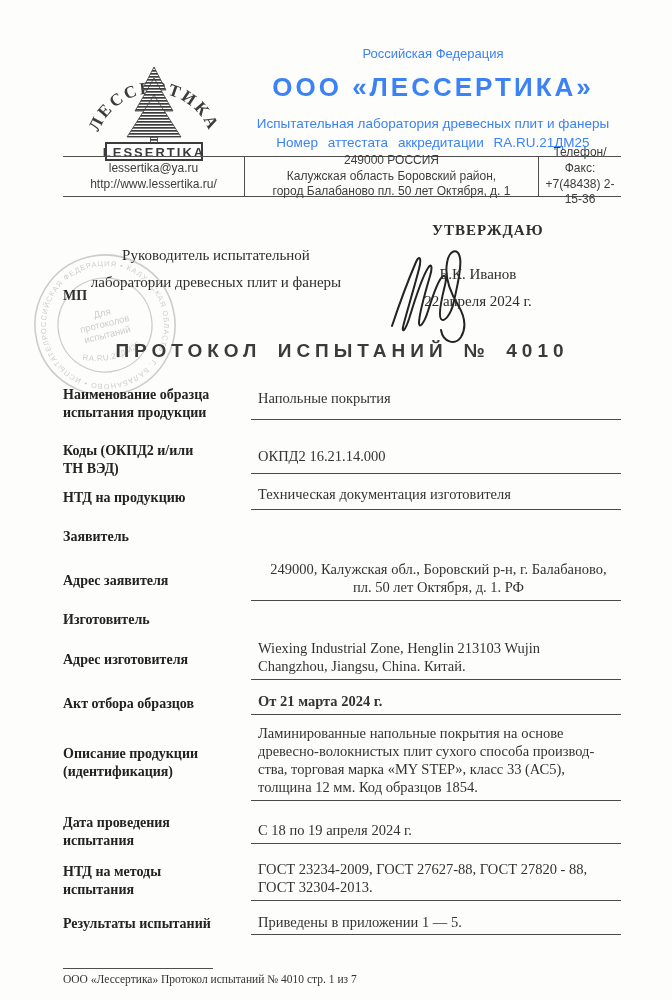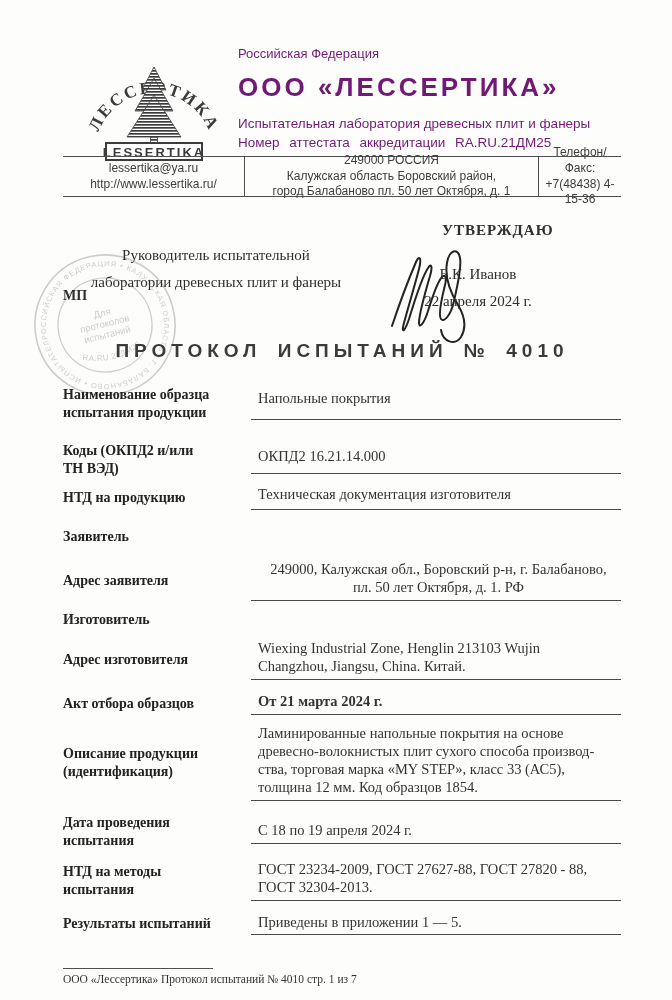--- a/index.html
+++ b/index.html
@@ -5,42 +5,42 @@
   * { margin:0; padding:0; box-sizing:border-box; }
   html,body { background:#ffffff; }
   .page {
     position:relative; width:672px; height:1000px; margin:0 auto;
     background:#fdfdfc; overflow:hidden;
     font-family:"Liberation Serif", serif; color:#2e2e2e;
   }
 
   
   .logo { position:absolute; left:78px; top:55px; width:152px; height:106px; }
-  .header-right { position:absolute; left:238px; top:46px; width:390px; text-align:left;
-                  font-family:"Liberation Sans", sans-serif; color:#701a75; }
+  .header-right { position:absolute; left:238px; top:46px; width:390px; text-align:center;
+                  font-family:"Liberation Sans", sans-serif; color:#3b82f6; }
   .country { font-size:13px; }
   .company { font-size:26px; font-weight:bold; letter-spacing:3px; margin-top:11px; white-space:nowrap; }
   .lab     { font-size:13.5px; margin-top:13px; white-space:nowrap; }
   .accr    { font-size:13.5px; margin-top:4px; word-spacing:6px; white-space:nowrap; }
 
   
   .contacts {
     position:absolute; left:63px; top:156px; width:558px; height:41px;
     display:flex; font-family:"Liberation Sans", sans-serif; font-size:12px;
     color:#3d3d3d; border-top:1.5px solid #4e4e4e; border-bottom:1.5px solid #4e4e4e;
   }
   .contacts .cell { display:flex; flex-direction:column; justify-content:center;
                     text-align:center; line-height:1.3; white-space:pre-line; }
   .c1 { width:181px; }
   .c2 { width:295px; border-left:1.5px solid #4e4e4e; border-right:1.5px solid #4e4e4e; }
   .c3 { flex:1; }
 
   
   .approval { position:absolute; left:0; top:222px; width:672px; height:118px; }
-  .approve-label { position:absolute; left:442px; top:0; font-weight:bold; font-size:15px; letter-spacing:1px; }
+  .approve-label { position:absolute; left:432px; top:0; font-weight:bold; font-size:15px; letter-spacing:1px; }
   .head-title { position:absolute; left:66px; top:20px; width:300px; text-align:center;
                 font-size:15px; line-height:27px; white-space:pre-line; }
   .mp { position:absolute; left:63px; top:66px; font-weight:bold; font-size:14px; }
   .sig { position:absolute; left:382px; top:10px; width:106px; height:112px; }
   .name-date { position:absolute; left:404px; top:44px; width:148px; text-align:center; font-size:15px; }
   .name-date .date { margin-top:10px; }
 
   
   .stamp { position:absolute; left:30px; top:250px; width:150px; height:150px;
            transform:rotate(-14deg); opacity:.58; pointer-events:none; }
@@ -108,21 +108,21 @@
     <div class="accr">Номер аттестата аккредитации RA.RU.21ДМ25</div>
   </div>
 
   <div class="contacts">
     <div class="cell c1">lessertika@ya.ru
 http://www.lessertika.ru/</div>
     <div class="cell c2">249000 РОССИЯ
 Калужская область Боровский район,
 город Балабаново пл. 50 лет Октября, д. 1</div>
     <div class="cell c3">Телефон/Факс:
-+7(48438) 4-15-36</div>
++7(48438) 2-15-36</div>
   </div>
 
   <div class="stamp">
     <svg viewBox="0 0 150 150" width="150" height="150">
       <defs>
         <path id="ringpath" d="M 75 75 m -59 0 a 59 59 0 1 1 118 0 a 59 59 0 1 1 -118 0" fill="none"></path>
         <path id="codepath" d="M 42 102 Q 75 118 108 102" fill="none"></path>
       </defs>
       <circle cx="75" cy="75" r="70" fill="none" stroke="#a7acac" stroke-width="1.6"></circle>
       <circle cx="75" cy="75" r="47" fill="none" stroke="#a7acac" stroke-width="1.2"></circle>

